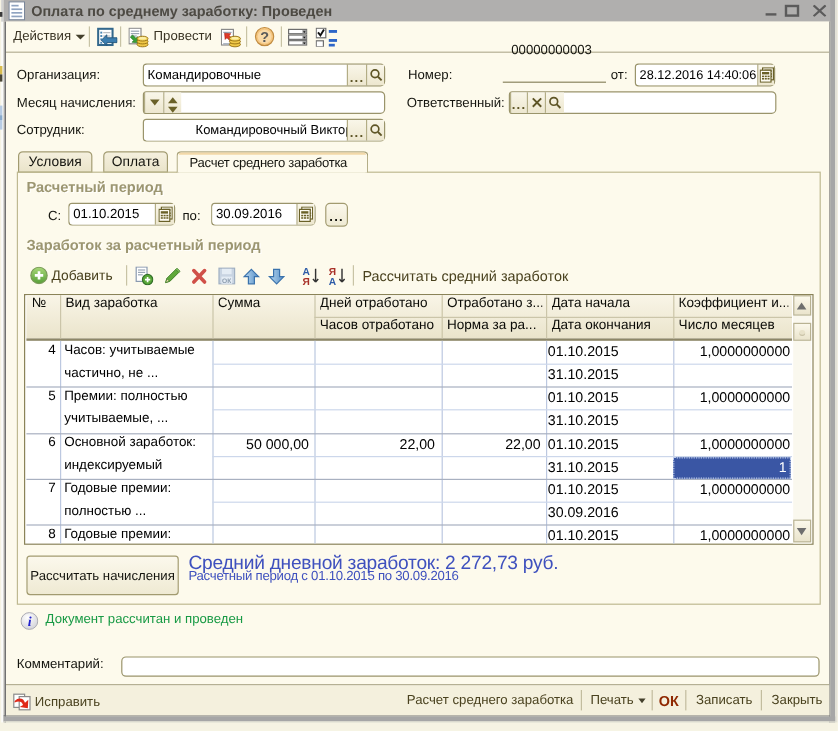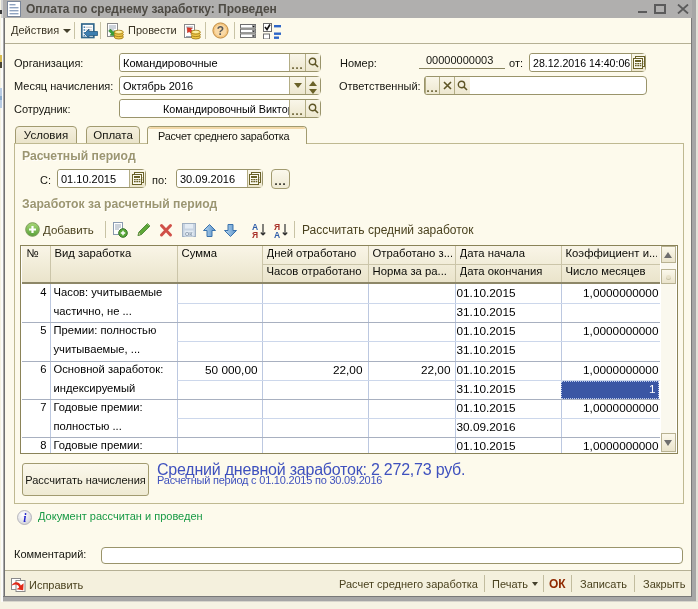--- a/index.html
+++ b/index.html
@@ -133,21 +133,20 @@
       <span style="letter-spacing:1px;font-weight:bold;position:relative;top:2px;">...</span>
     </div>
     <div class="fb" style="width:15px;">
       <svg width="11" height="11" viewBox="0 0 11 11">
         <circle cx="4.5" cy="4.5" r="3.2" fill="none" stroke="#5E5526" stroke-width="1.4"></circle>
         <path d="M7 7 L10 10" stroke="#5E5526" stroke-width="1.6"></path>
       </svg>
     </div>
   </div>
 <div class="fld" style="left:119px;top:76px;width:202px;height:19px;">
-    <div class="fi">Октябрь 2016</div>
     <div class="fb" style="width:16px;">
       <div style="width:0;height:0;border-left:4px solid transparent;border-right:4px solid transparent;border-top:5px solid #6A6128;"></div>
     </div>
     <div class="fb" style="width:15px;">
       <div style="display:flex;flex-direction:column;align-items:center;">
         <div style="width:0;height:0;border-left:4px solid transparent;border-right:4px solid transparent;border-bottom:5px solid #6A6128;margin:3px 0 1.5px 0;"></div>
         <div style="width:0;height:0;border-left:4px solid transparent;border-right:4px solid transparent;border-top:5px solid #6A6128;margin-top:1.5px;"></div>
       </div>
     </div>
   </div>
@@ -157,21 +156,21 @@
       <span style="letter-spacing:1px;font-weight:bold;position:relative;top:2px;">...</span>
     </div>
     <div class="fb" style="width:15px;">
       <svg width="11" height="11" viewBox="0 0 11 11">
         <circle cx="4.5" cy="4.5" r="3.2" fill="none" stroke="#5E5526" stroke-width="1.4"></circle>
         <path d="M7 7 L10 10" stroke="#5E5526" stroke-width="1.6"></path>
       </svg>
     </div>
   </div>
 <div class="lbl" style="left:340px;top:57px;">Номер:</div>
-<div class="lbl" style="left:426px;top:54px;">00000000003</div>
+<div class="lbl" style="left:426px;top:36px;">00000000003</div>
 <div class="a" style="left:419px;top:68px;width:86px;height:1px;background:#8A8560;"></div>
 <div class="lbl" style="left:509px;top:57px;">от:</div>
 <div class="fld" style="left:529px;top:53px;width:117px;height:19px;">
     <div class="fi"><span style="font-size:10.6px;">28.12.2016 14:40:06</span></div>
     <div class="fb" style="width:14px;">
       <svg width="12" height="13" viewBox="0 0 12 13">
         <rect x="2.5" y="0.5" width="9" height="10" fill="#FDFBF2" stroke="#6A6128"></rect>
         <rect x="4" y="2" width="6" height="2" fill="#6A6128"></rect>
         <g fill="#6A6128">
           <rect x="4" y="5" width="1.7" height="1.3"></rect>

